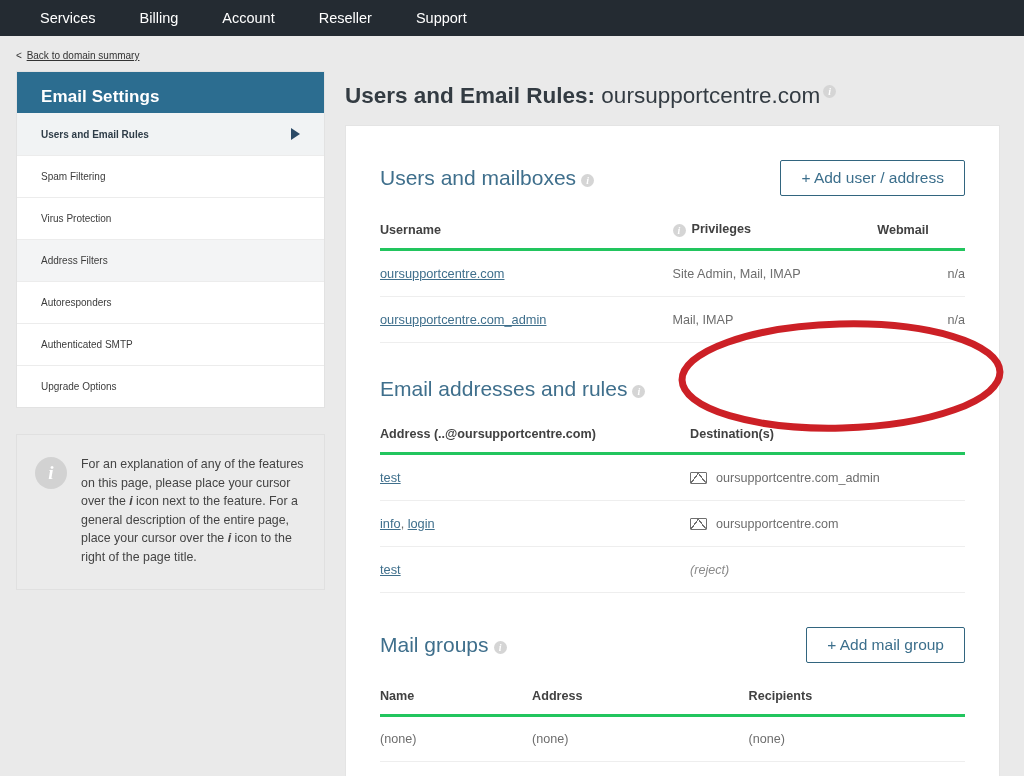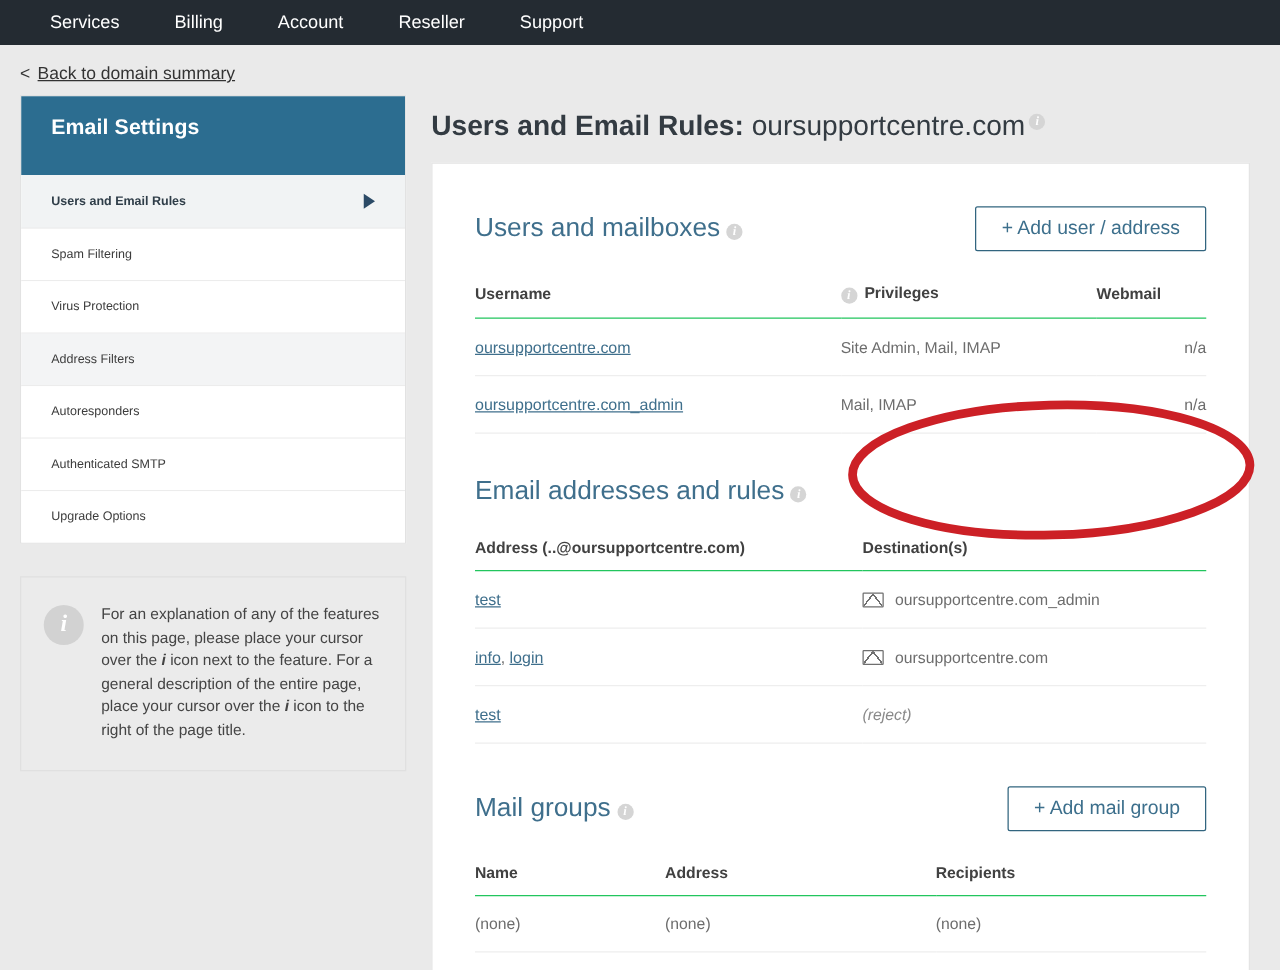--- a/index.html
+++ b/index.html
@@ -30,21 +30,21 @@
     font-size: 14.5px;
     padding: 0 22px;
     line-height: 36px;
     white-space: nowrap;
     cursor: pointer;
   }
 
   
   .backbar {
     padding: 14px 0 10px 16px;
-    font-size: 14px;
+    font-size: 10px;
     color: #333;
   }
   .backbar .lt { margin-right: 2px; }
   .backbar a {
     color: #333;
     text-decoration: underline;
     cursor: pointer;
   }
 
   
@@ -60,21 +60,21 @@
   .side-card {
     background: #ffffff;
     border: 1px solid #e2e2e2;
   }
 
   .side-header {
     background: #2c6d90;
     color: #ffffff;
     font-size: 17px;
     font-weight: bold;
-    padding: 15px 0 28px 24px;
+    padding: 15px 0 6px 24px;
     letter-spacing: .1px;
   }
 
   .side-item {
     font-size: 10px;
     color: #3c3c3c;
     padding: 15px 24px;
     border-bottom: 1px solid #ececec;
     display: flex;
     align-items: center;
@@ -198,21 +198,21 @@
     width: 100%;
     border-collapse: collapse;
     table-layout: fixed;
   }
   table.grid th {
     font-size: 12.6px;
     font-weight: bold;
     color: #414141;
     text-align: left;
     padding: 0 0 11px 0;
-    border-bottom: 1px solid #22c55e;
+    border-bottom: 3px solid #22c55e;
     white-space: nowrap;
   }
   table.grid td {
     font-size: 12.6px;
     color: #6d6d6d;
     padding: 15px 0;
     border-bottom: 1px solid #eeeeee;
     vertical-align: middle;
   }
   th.right, td.right { text-align: right; }

